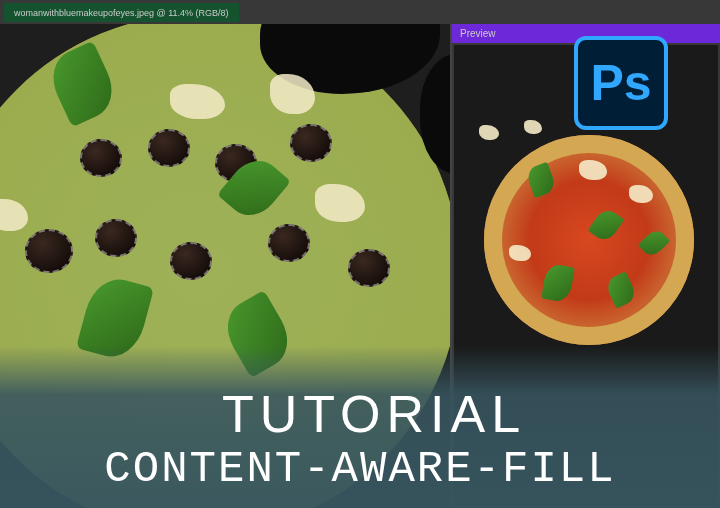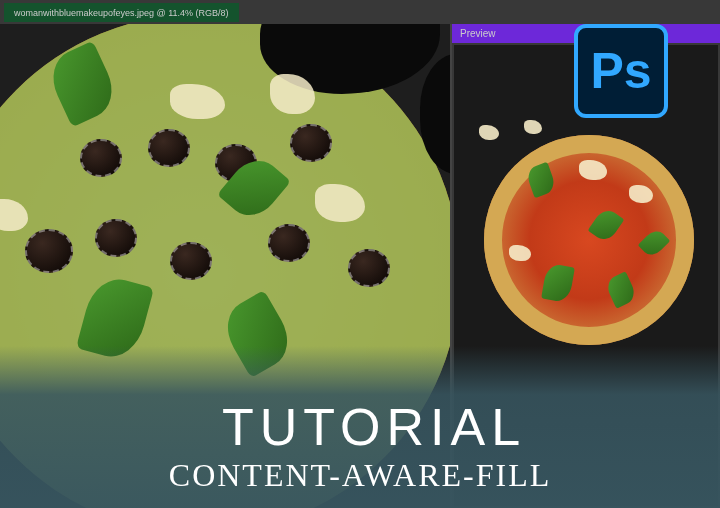--- a/index.html
+++ b/index.html
@@ -139,21 +139,21 @@
       background: linear-gradient(135deg, #4a9a2e, #2d6818);
       border-radius: 50% 10% 50% 10%;
     }
     .cheese-sm {
       position: absolute;
       background: rgba(245, 235, 200, 0.9);
       border-radius: 30% 60% 40% 50%;
     }
     .ps-logo {
       position: absolute;
-      top: 24px;
+      top: 36px;
       right: 52px;
       width: 94px;
       height: 94px;
       background: #001e36;
       border-radius: 12px;
       border: 4px solid #31a8ff;
       display: flex;
       align-items: center;
       justify-content: center;
       color: #31a8ff;
@@ -177,24 +177,24 @@
     .title-main {
       color: #fff;
       font-size: 52px;
       font-weight: 300;
       letter-spacing: 6px;
       font-family: 'Arial', sans-serif;
       margin-left: 28px;
     }
     .title-sub {
       color: #fff;
-      font-size: 32px;
+      font-size: 44px;
       font-weight: 400;
       letter-spacing: 2px;
-      font-family: Liberation Serif, serif;
+      font-family: Liberation Mono, monospace;
     }
   </style>
 </head>
 <body>
 
 <div class="top-bar">
   <div class="tab">womanwithbluemakeupofeyes.jpeg @ 11.4% (RGB/8)</div>
 </div>
 
 <div class="main-area">

